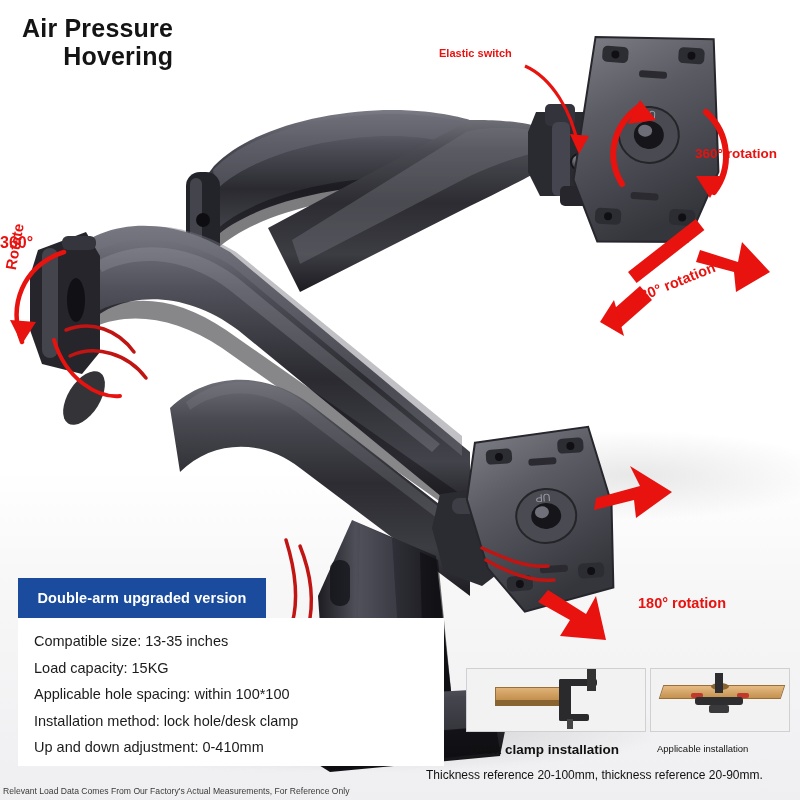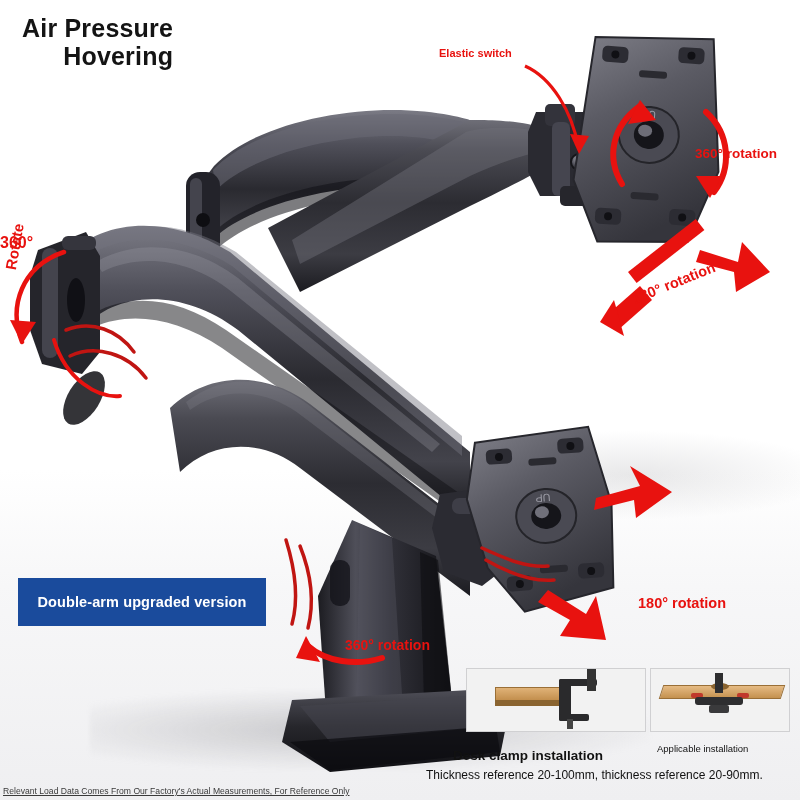--- a/index.html
+++ b/index.html
@@ -32,37 +32,36 @@
     font-size:25px;font-weight:bold;color:#141414;line-height:1.12;letter-spacing:.2px;
     white-space:pre-line;
     text-align:right;
   }
   .title-sub{
     margin-top:14px;font-size:20px;font-weight:bold;color:#141414;letter-spacing:.1px;
   }
 
   
   .spec-head{
-    position:absolute;left:18px;top:578px;width:248px;height:48px;
+    position:absolute;left:18px;top:578px;width:248px;height:40px;
     background:#1a4b9c;color:#ffffff;
     display:flex;align-items:center;justify-content:center;
     font-size:14.5px;font-weight:bold;letter-spacing:.1px;
   }
   .spec-body{
     position:absolute;left:18px;top:618px;width:426px;height:148px;
     background:#ffffff;border-top:none;
     padding:10px 0 0 16px;box-sizing:border-box;
   }
   .spec-line{
     font-size:14.5px;color:#1b1b1b;line-height:26.5px;white-space:nowrap;
   }
   .spec-note{
     position:absolute;left:0px;top:786px;font-size:8.6px;color:#3a3a3a;padding-left:3px;
     letter-spacing:0px;
-    text-decoration:underline;
   }
 
   
   .lbl{position:absolute;color:#e8120f;font-weight:bold;white-space:nowrap;}
   .lbl-elastic{left:439px;top:47px;font-size:11px;}
   .lbl-360-top{left:695px;top:146px;font-size:13.5px;}
   .lbl-180-top{left:630px;top:292px;font-size:14.5px;transform:rotate(-22deg);transform-origin:left top;}
   .lbl-360-left{left:0;top:234px;font-size:16px;line-height:17px;}
   .lbl-360-left span{display:block;}
   .lbl-rotate-left{left:2px;top:268px;font-size:15px;transform:rotate(-80deg);transform-origin:left top;}
@@ -72,21 +71,21 @@
   
   .inst-wrap{position:absolute;left:466px;top:668px;width:322px;height:66px;}
   .inst-box{
     position:absolute;top:0;height:62px;border:1px solid #d0d0d2;background:#f2f2f2;overflow:hidden;
   }
   .inst-box.a{left:0;width:178px;}
   .inst-box.b{left:184px;width:138px;}
   .inst-cap{
     position:absolute;font-size:13.5px;color:#111;font-weight:bold;white-space:nowrap;
   }
-  .inst-cap.a{left:453px;top:742px;margin-top:6px;}
+  .inst-cap.a{left:469px;top:742px;}
   .inst-cap.b{left:657px;top:743px;font-size:9.5px;font-weight:normal;}
   .thickness{
     position:absolute;left:426px;top:768px;font-size:12px;color:#111;white-space:nowrap;
   }
 
   
   .clamp-desk{position:absolute;left:28px;top:18px;width:72px;height:13px;background:linear-gradient(180deg,#e0b277,#c08c4a);border:1px solid #9a6f36;}
   .clamp-desk2{position:absolute;left:28px;top:31px;width:72px;height:6px;background:#8a6430;}
   .clamp-c{position:absolute;left:92px;top:10px;width:12px;height:42px;background:#2a2a2c;border-radius:2px;}
   .clamp-arm{position:absolute;left:92px;top:10px;width:38px;height:7px;background:#2a2a2c;border-radius:2px;}
@@ -330,20 +329,27 @@
   <div class="lbl lbl-360-top">360° rotation</div>
   <div class="lbl lbl-180-top">180° rotation</div>
   <div class="lbl lbl-360-left">
     <span>360°</span>
   </div>
   <div class="lbl lbl-rotate-left">Rotate</div>
   <div class="lbl lbl-360-bottom">360° rotation</div>
   <div class="lbl lbl-180-bottom">180° rotation</div>
 
   <div class="spec-head">Double-arm upgraded version</div>
+  <div class="spec-body">
+    <div class="spec-line">Compatible size: 13-35 inches</div>
+    <div class="spec-line">Load capacity: 15KG</div>
+    <div class="spec-line">Applicable hole spacing: within 100*100</div>
+    <div class="spec-line">Installation method: lock hole/desk clamp</div>
+    <div class="spec-line">Up and down adjustment: 0-410mm</div>
+  </div>
   <div class="spec-note">Relevant Load Data Comes From Our Factory's Actual Measurements, For Reference Only</div>
 
   <div class="inst-wrap">
     <div class="inst-box a">
       <div class="clamp-desk"></div>
       <div class="clamp-desk2"></div>
       <div class="clamp-c"></div>
       <div class="clamp-arm"></div>
       <div class="clamp-arm2"></div>
       <div class="clamp-post"></div>

